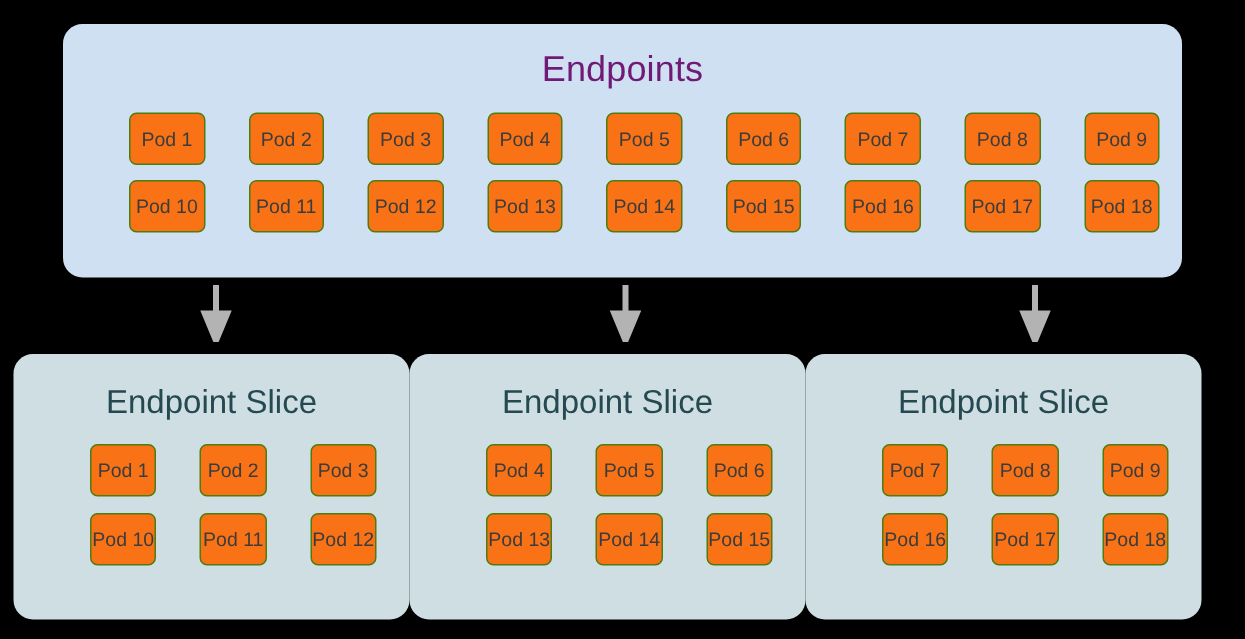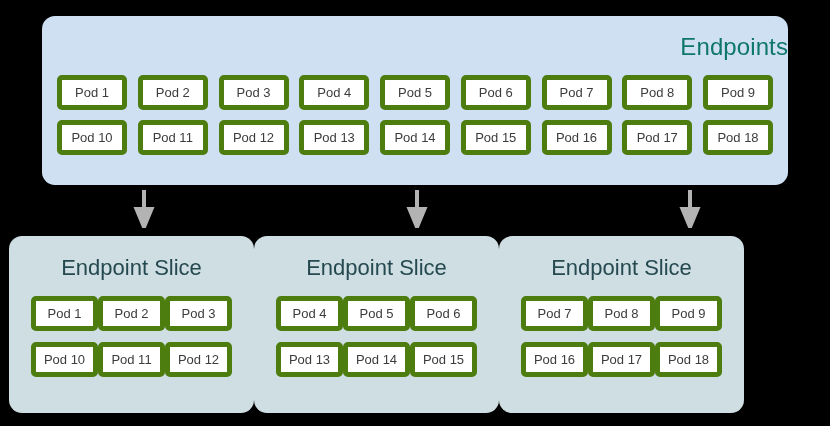--- a/index.html
+++ b/index.html
@@ -27,50 +27,51 @@
     position: absolute;
     left: 42px;
     top: 16px;
     width: 746px;
     height: 169px;
     background: #cfe0f3;
     border-radius: 13px;
     box-sizing: border-box;
   }
   .endpoints-title {
-    text-align: right;
-    color: #0f766e;
+    text-align: center;
+    color: #701a75;
     font-size: 24px;
     line-height: 24px;
     letter-spacing: 0.1px;
     margin-top: 19px;
     font-weight: 400;
   }
   .endpoints-rows {
     margin-top: 16px;
     padding: 0 15px;
   }
   .endpoints-row {
     display: flex;
     justify-content: space-between;
     margin-bottom: 10px;
   }
   .endpoints-row:last-child { margin-bottom: 0; }
 
   .pod-chip {
-    background: #ffffff;
-    border: 5px solid #4d7c0f;
+    background: #f97316;
+    border: 1px solid #4d7c0f;
     border-radius: 5px;
     color: #3c3c3c;
     font-size: 13px;
     line-height: 13px;
     display: flex;
     align-items: center;
     justify-content: center;
     box-sizing: border-box;
+    margin-left: 29px;
   }
   .endpoints-row .pod-chip {
     width: 70px;
     height: 35px;
   }
 
   
   .arrow {
     position: absolute;
     top: 190px;

